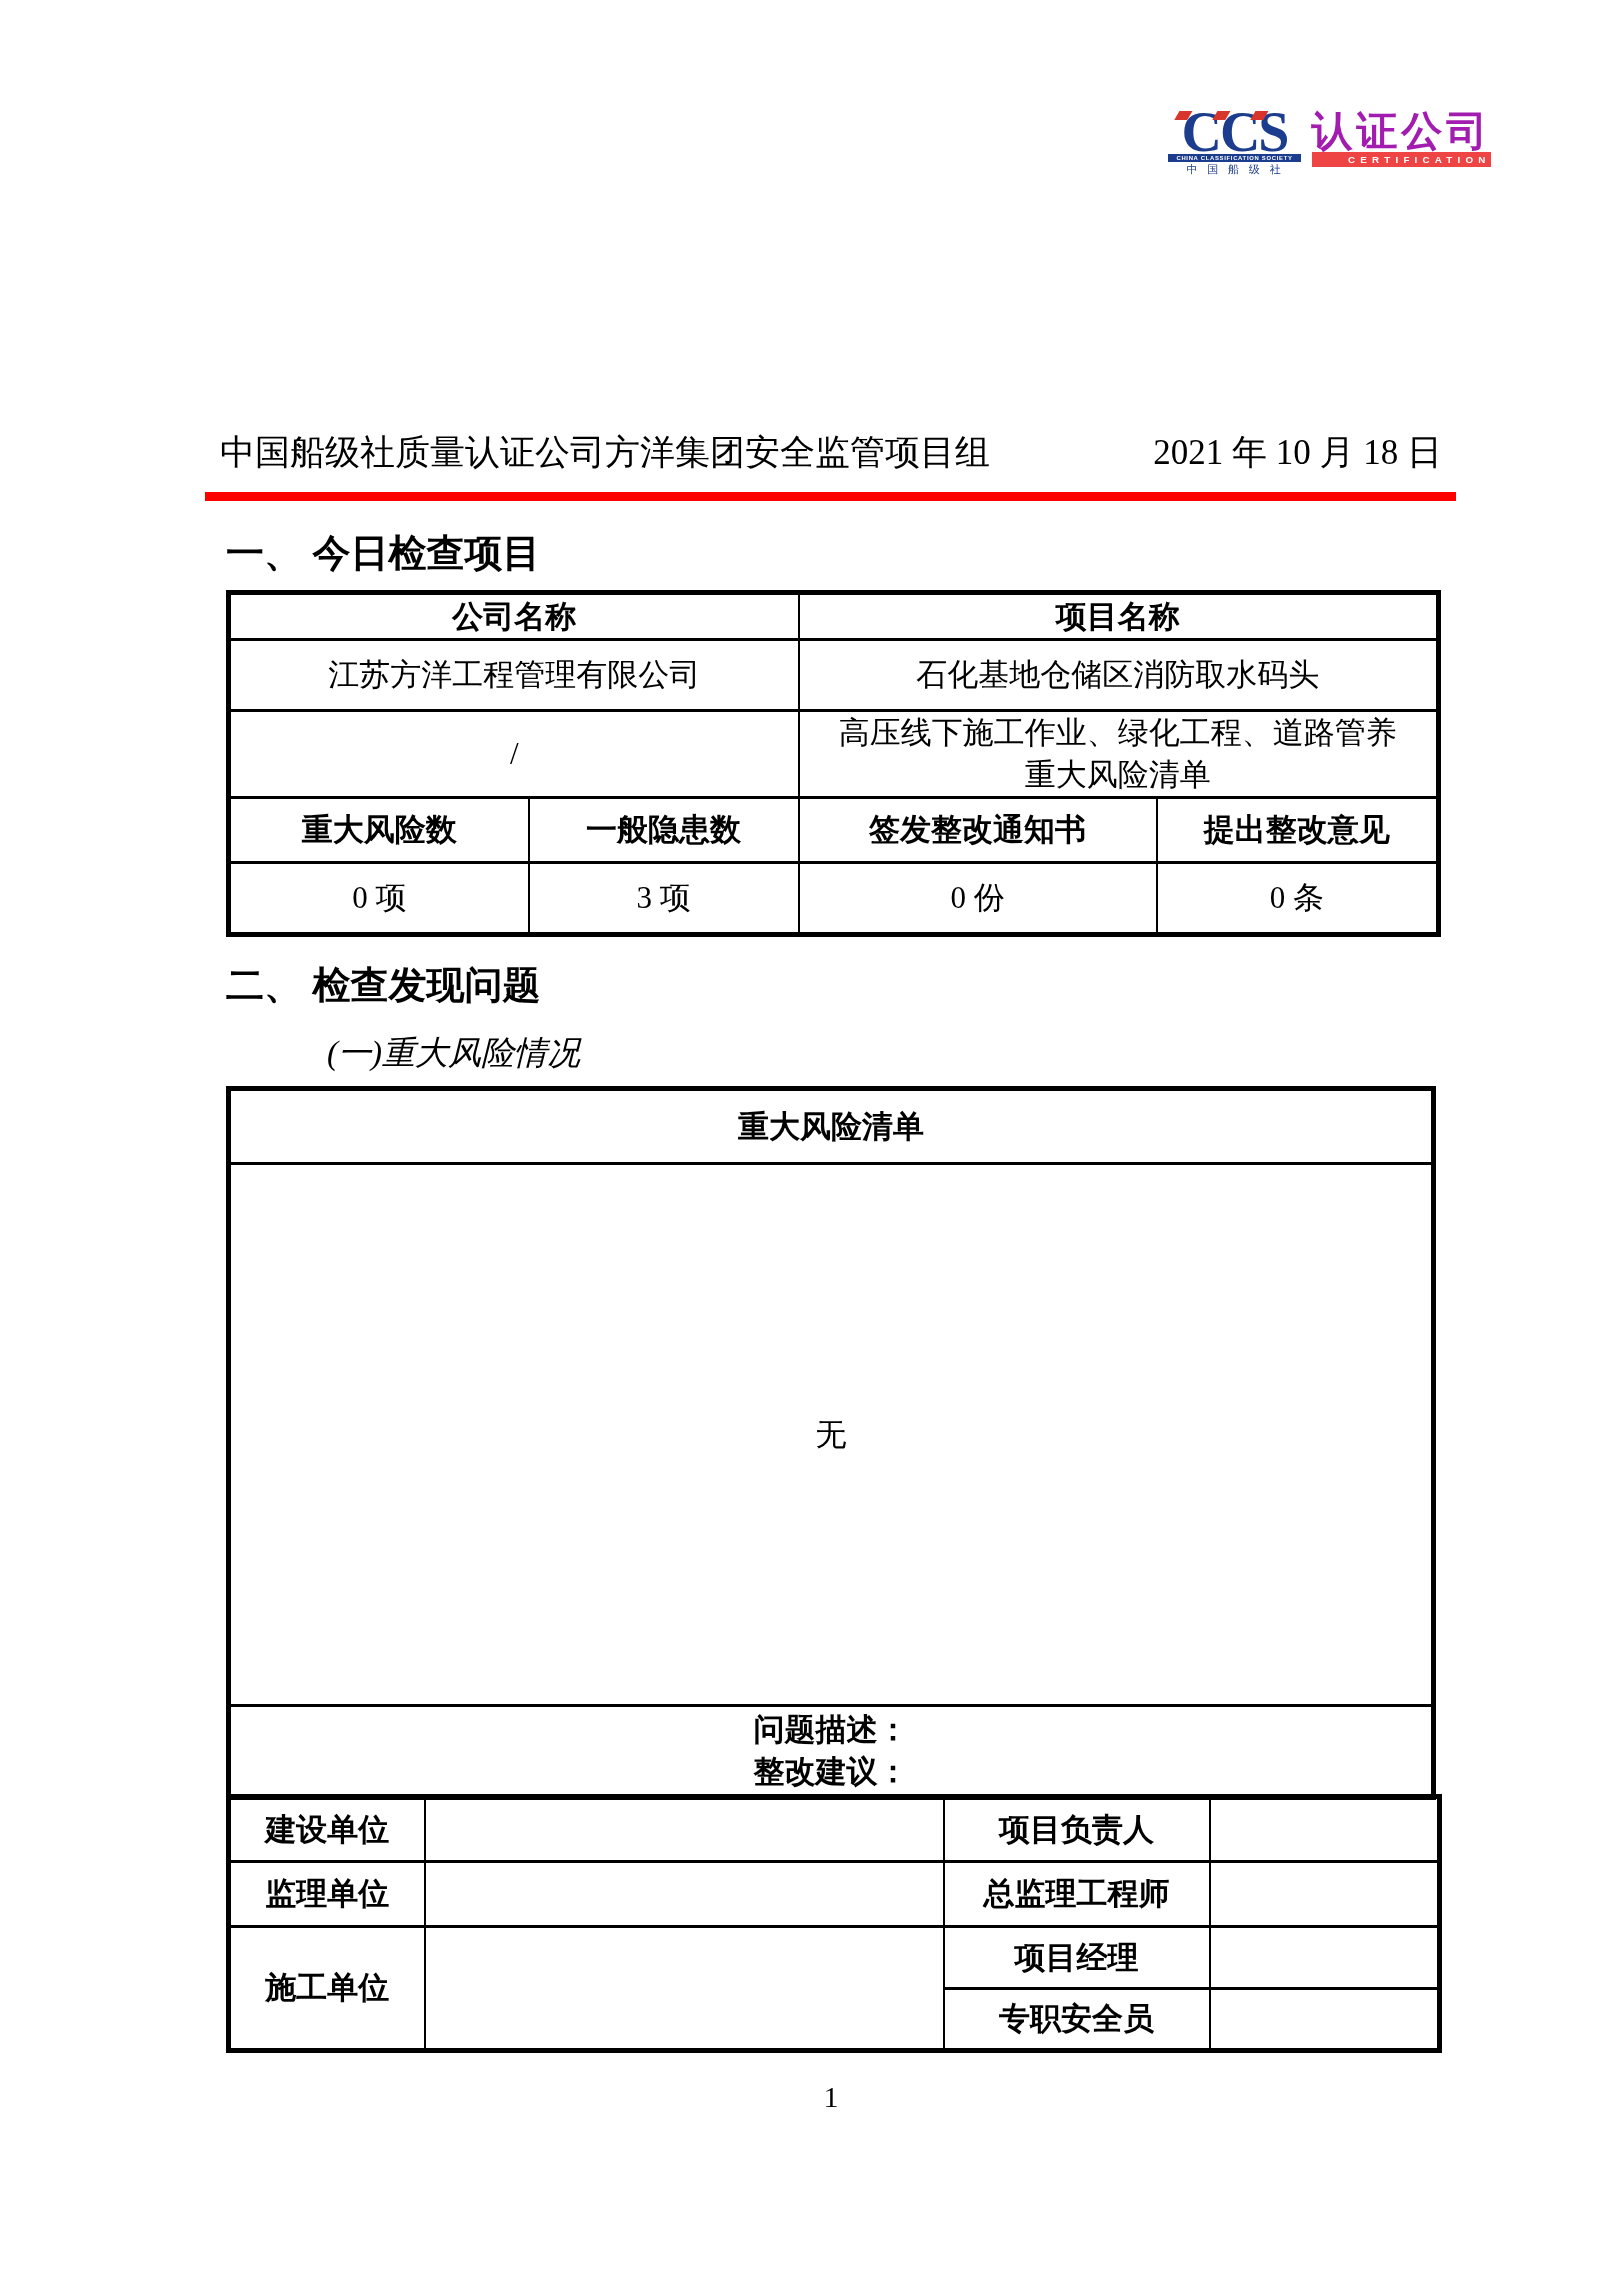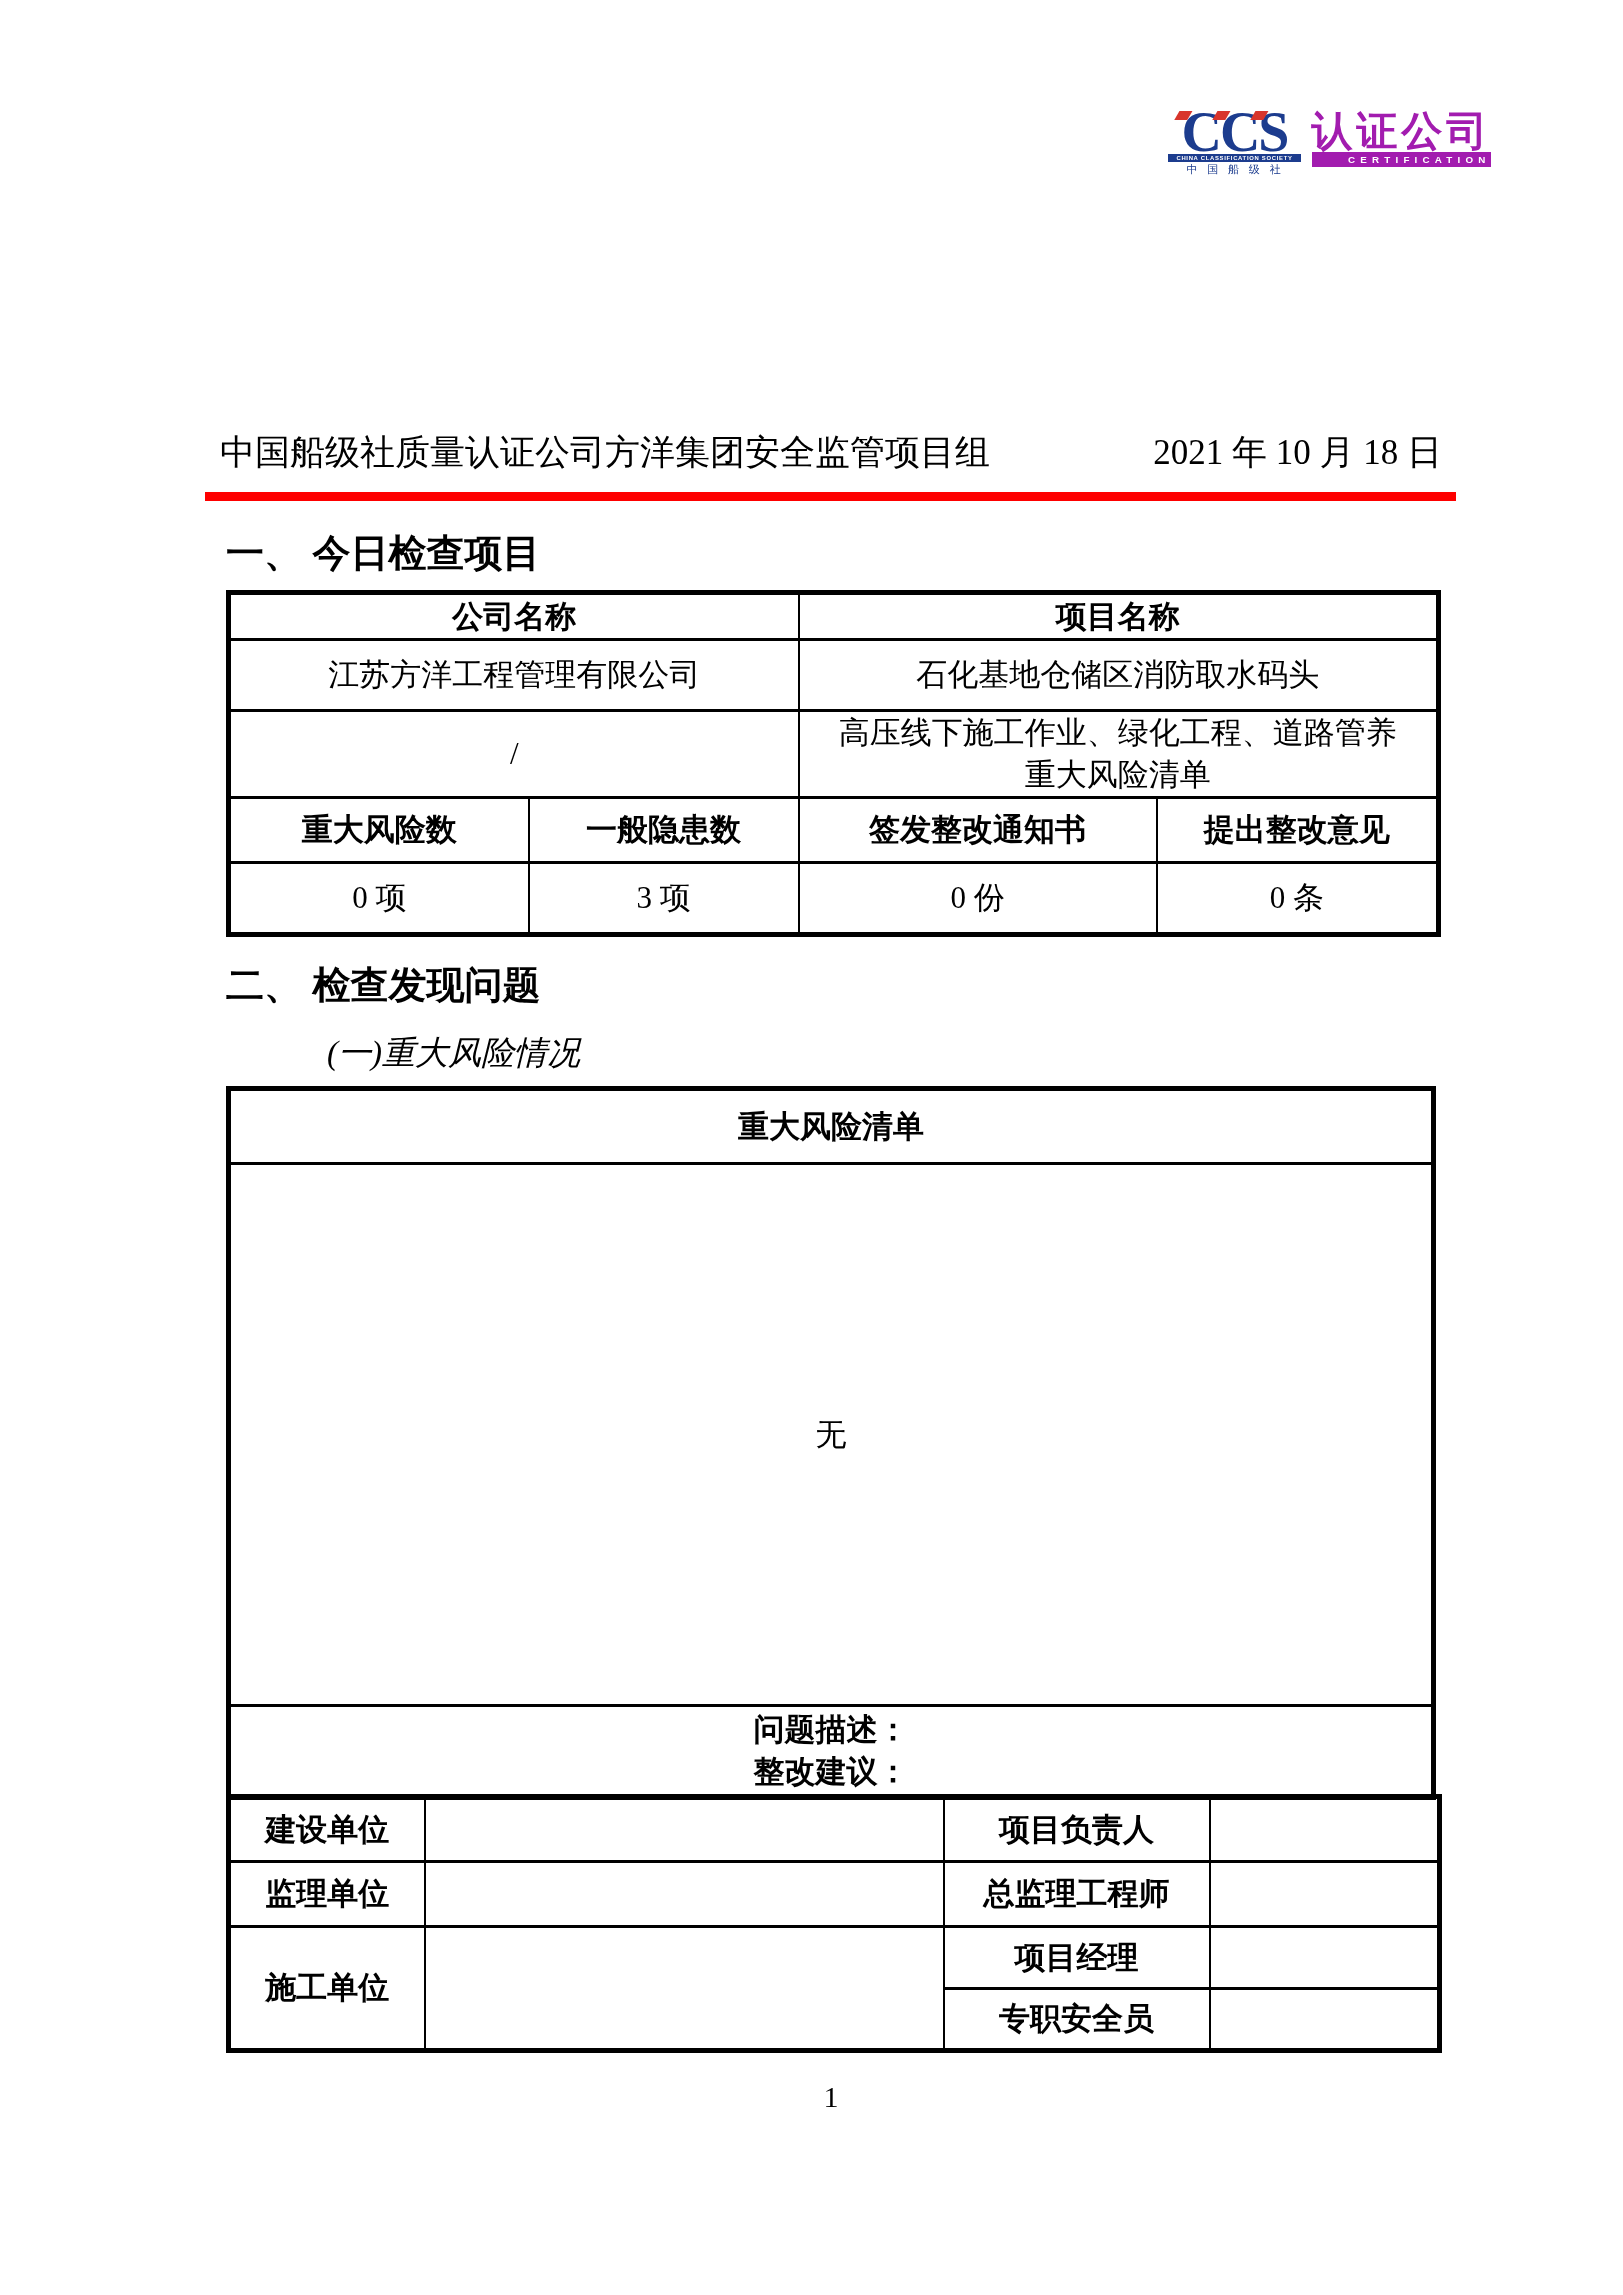--- a/index.html
+++ b/index.html
@@ -122,21 +122,21 @@
         <span>CCS</span>
         <i class="acc a1" style="background:#d8352c;"></i>
         <i class="acc a2" style="background:#d8352c;"></i>
         <i class="acc a3" style="background:#d8352c;"></i>
       </div>
       <div class="ccs-bar" style="background:#1c3c8e;">CHINA CLASSIFICATION SOCIETY</div>
       <div class="ccs-cn" style="color:#1c3c8e;">中国船级社</div>
     </div>
     <div class="logo-right">
       <div class="cert-cn" style="color:#a21caf;">认证公司</div>
-      <div class="cert-bar" style="background:#a21caf;padding-left:36px;">CERTIFICATION</div>
+      <div class="cert-bar" style="background:#ef4444;padding-left:36px;">CERTIFICATION</div>
     </div>
   </div>
 
 
   <div class="subtitle">
     <span>中国船级社质量认证公司方洋集团安全监管项目组</span>
     <span>2021 年 10 月 18 日</span>
   </div>
 
   <div class="redbar" style="background:#fe0000;"></div>

